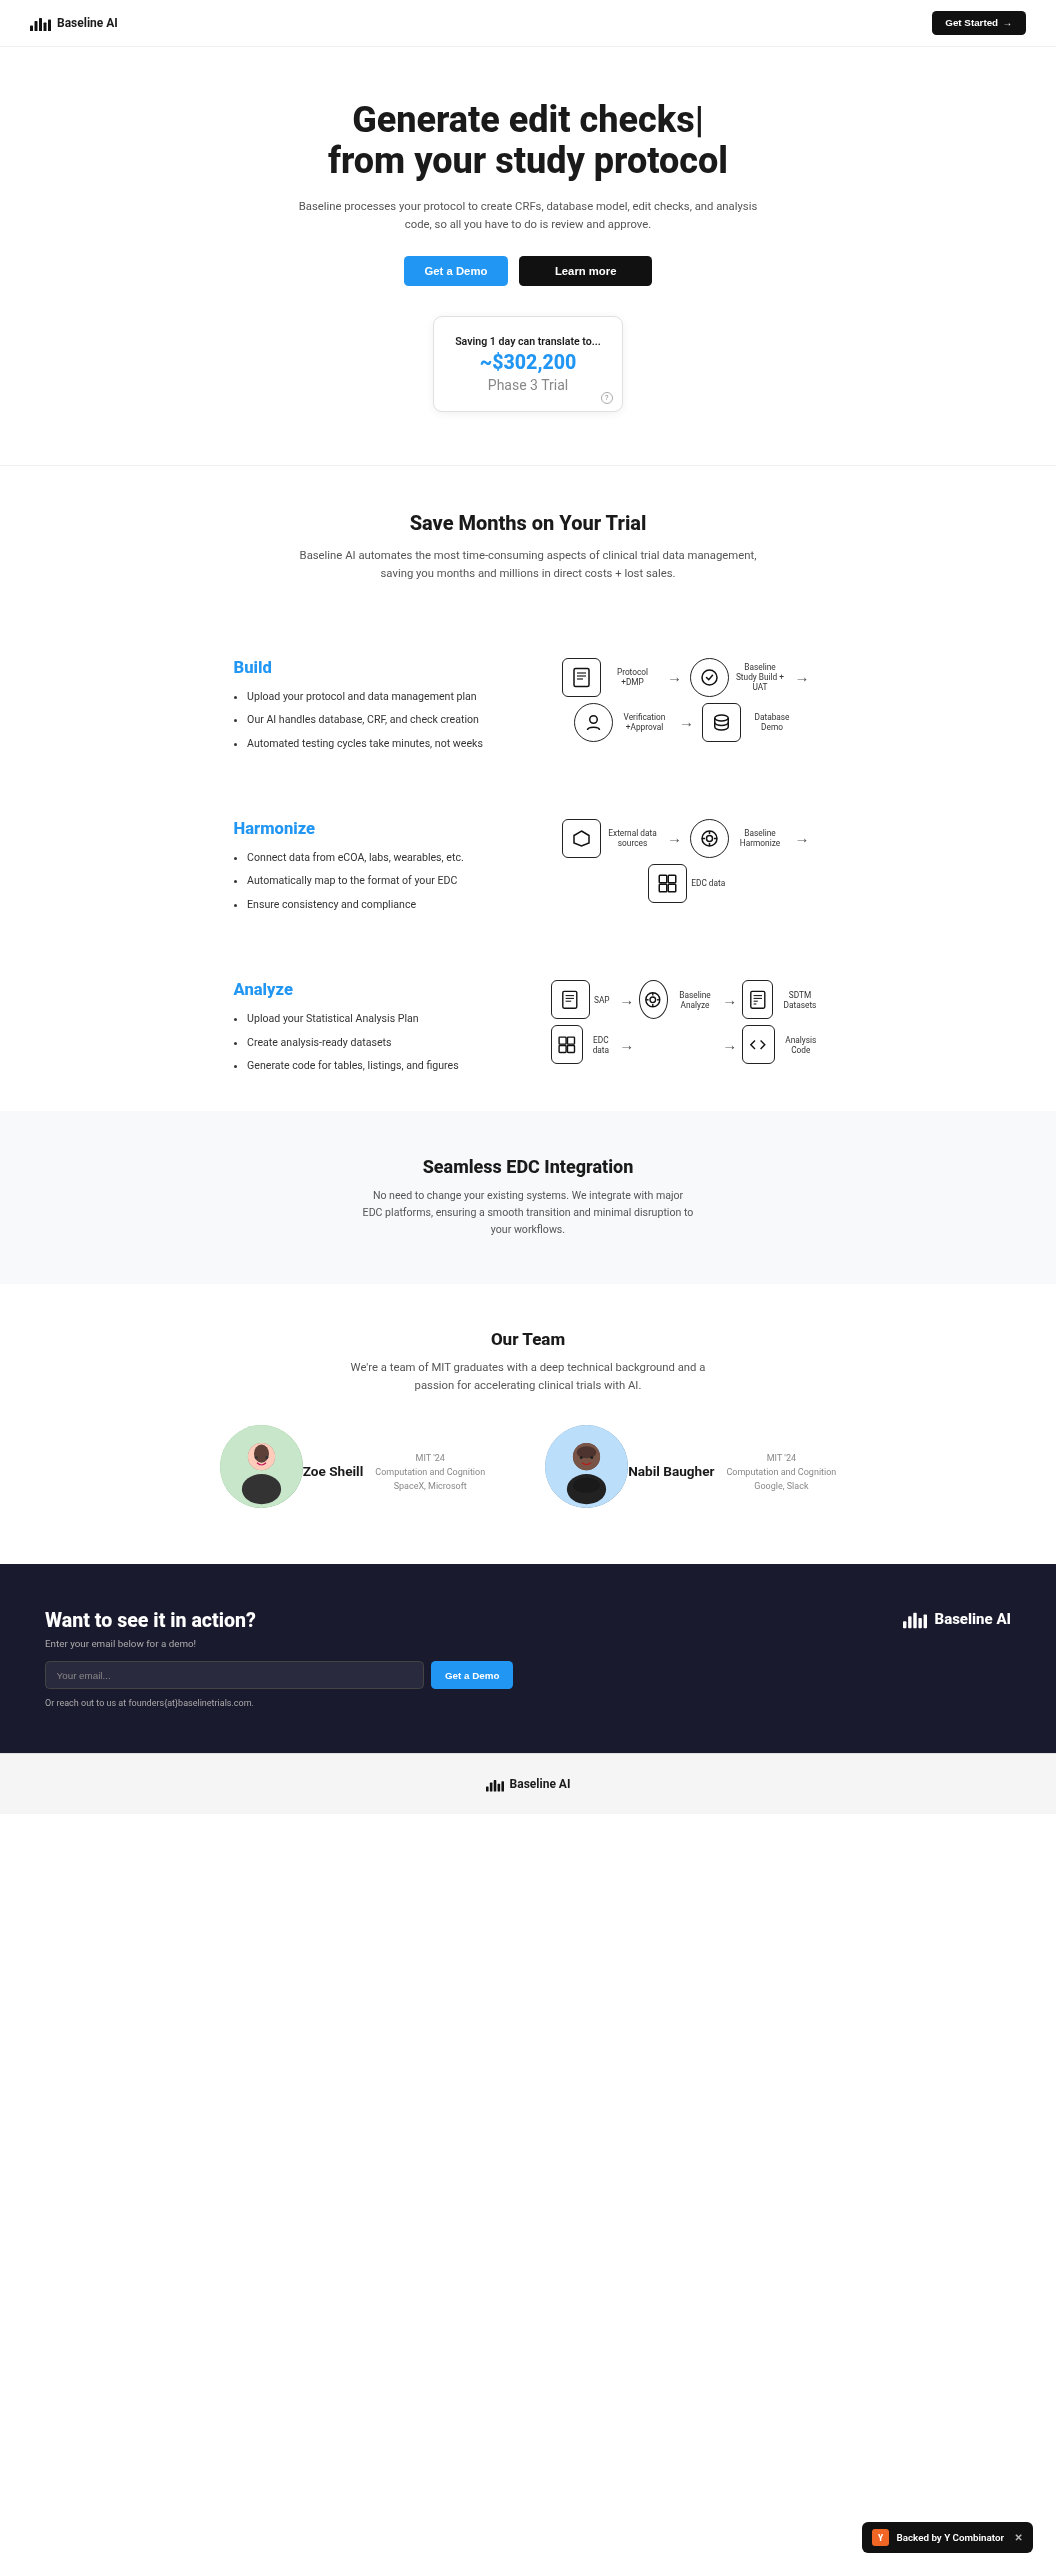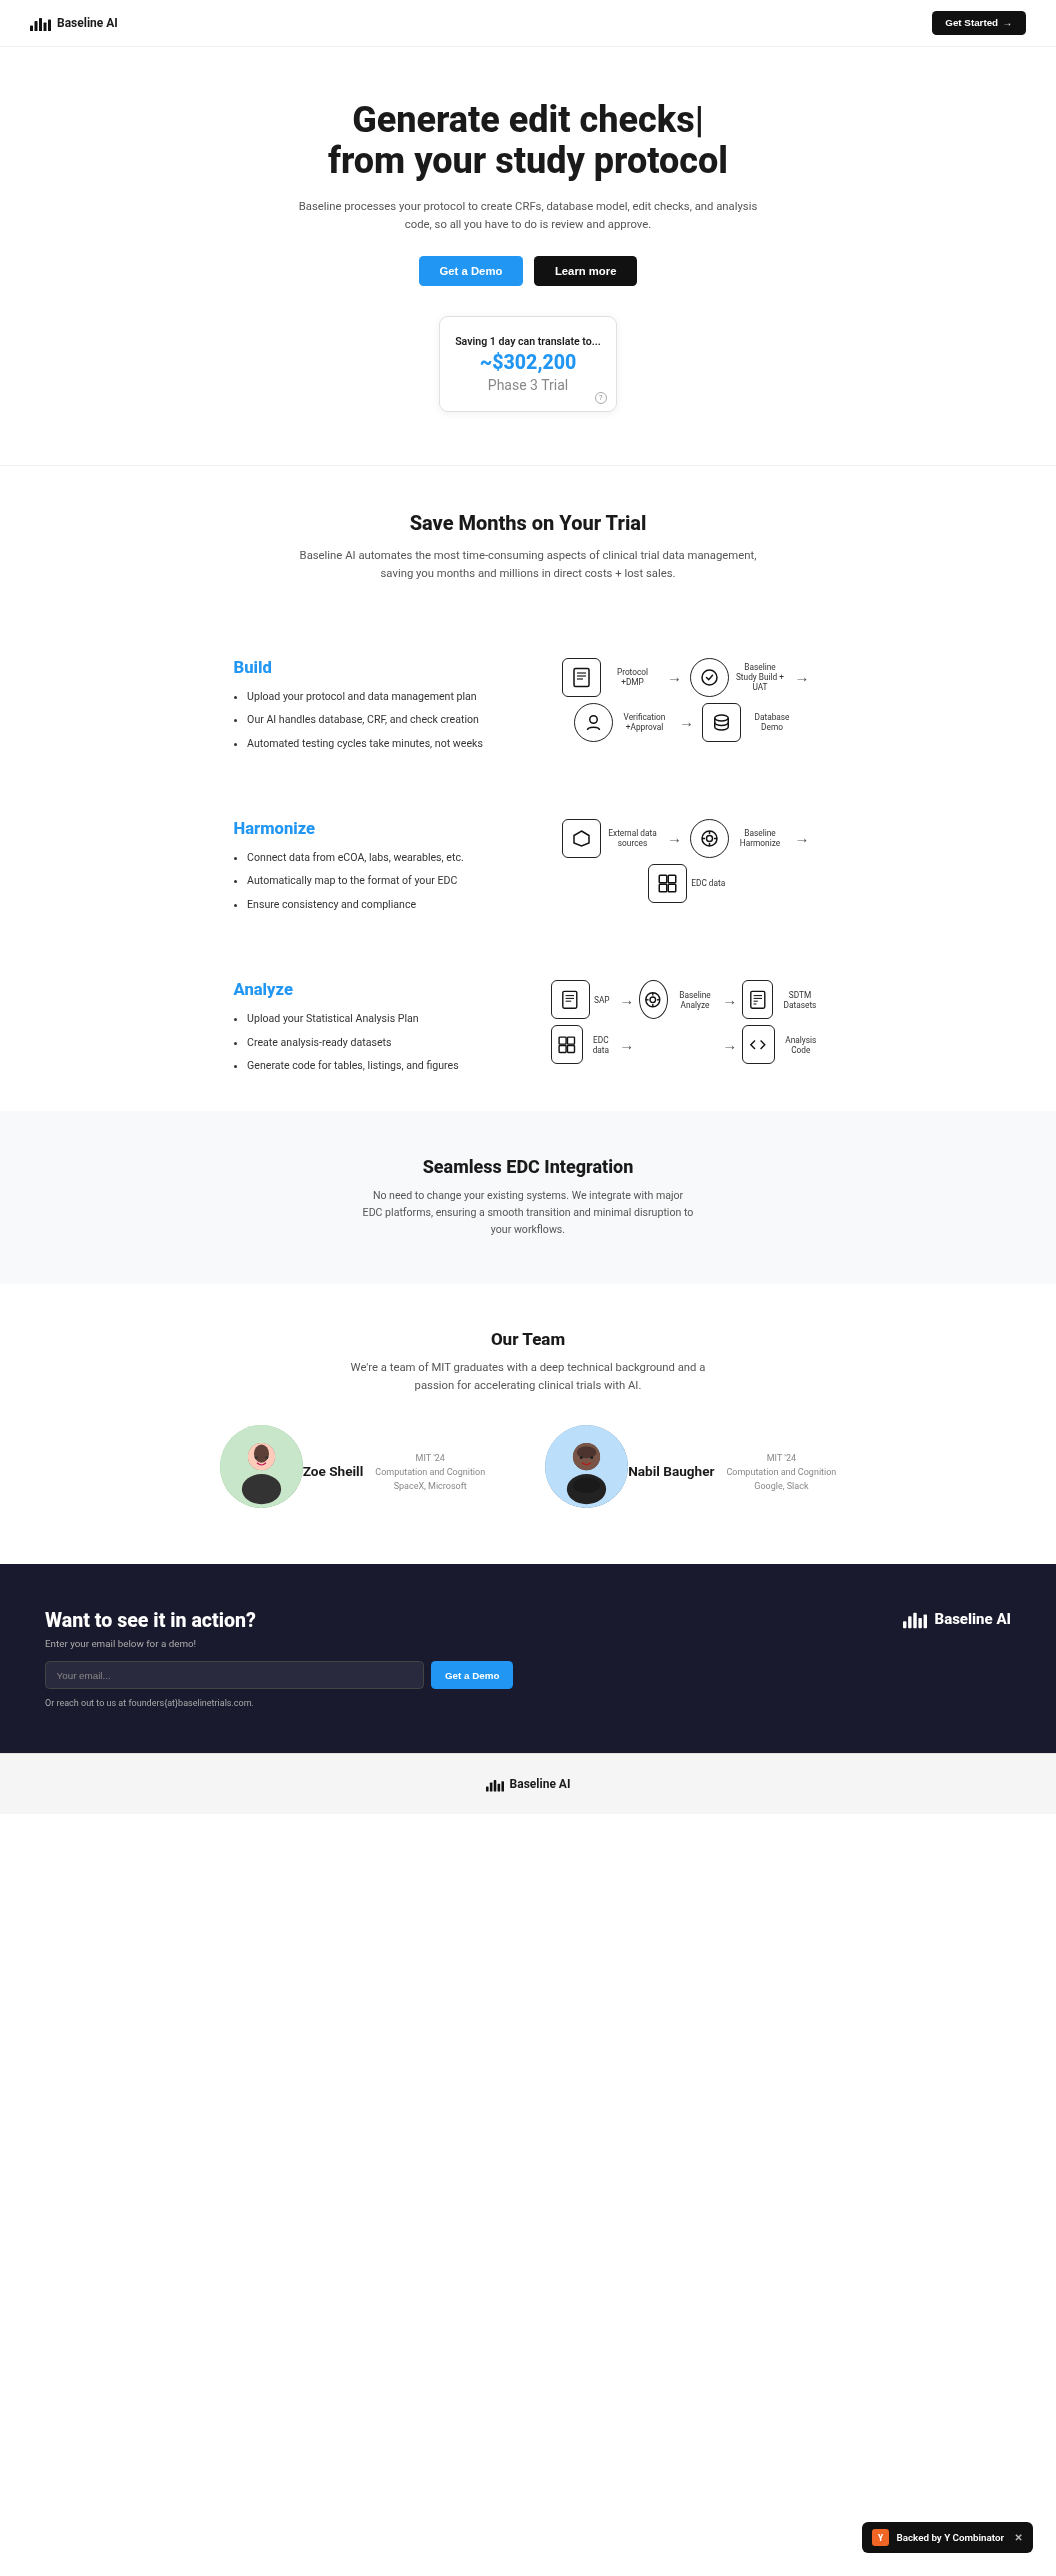--- a/index.html
+++ b/index.html
@@ -27,27 +27,27 @@
     }
     .hero h1 { font-size: 36px; font-weight: 800; line-height: 1.15; margin-bottom: 15px; }
     .hero p { font-size: 11.3px; color: #555; line-height: 1.6; margin-bottom: 22.6px; }
     .hero-buttons { display: flex; justify-content: center; gap: 10.6px; margin-bottom: 30px; }
     .btn-demo {
       background: #2196f3; color: #fff; border: none; border-radius: 4.5px;
       padding: 9px 21px; font-size: 11.3px; font-weight: 600; cursor: pointer;
     }
     .btn-learn {
       background: #111; color: #fff; border: none; border-radius: 4.5px;
-      padding: 9px 21px; font-size: 11.3px; font-weight: 600; cursor: pointer;
+      padding: 9px 36px; font-size: 11.3px; font-weight: 600; cursor: pointer;
     }
 
     
     .savings-card {
       background: #fff; border: 0.8px solid #e0e0e0; border-radius: 9px;
-      padding: 18px 15px; display: inline-block; text-align: center;
+      padding: 18px 21px; display: inline-block; text-align: center;
       box-shadow: 0 1.5px 9px rgba(0,0,0,0.06); margin-bottom: 22.6px;
       position: relative;
     }
     .savings-card .saving-label { font-size: 10.6px; font-weight: 600; margin-bottom: 3px; }
     .savings-card .saving-amount { font-size: 19.6px; font-weight: 800; color: #2196f3; }
     .savings-card .saving-sub { font-size: 14px; color: #888; margin-top: 3px; }
     .savings-card .info-icon {
       position: absolute; bottom: 7.5px; right: 9px;
       width: 12px; height: 12px; border: 0.8px solid #aaa; border-radius: 50%;
       display: flex; align-items: center; justify-content: center;

